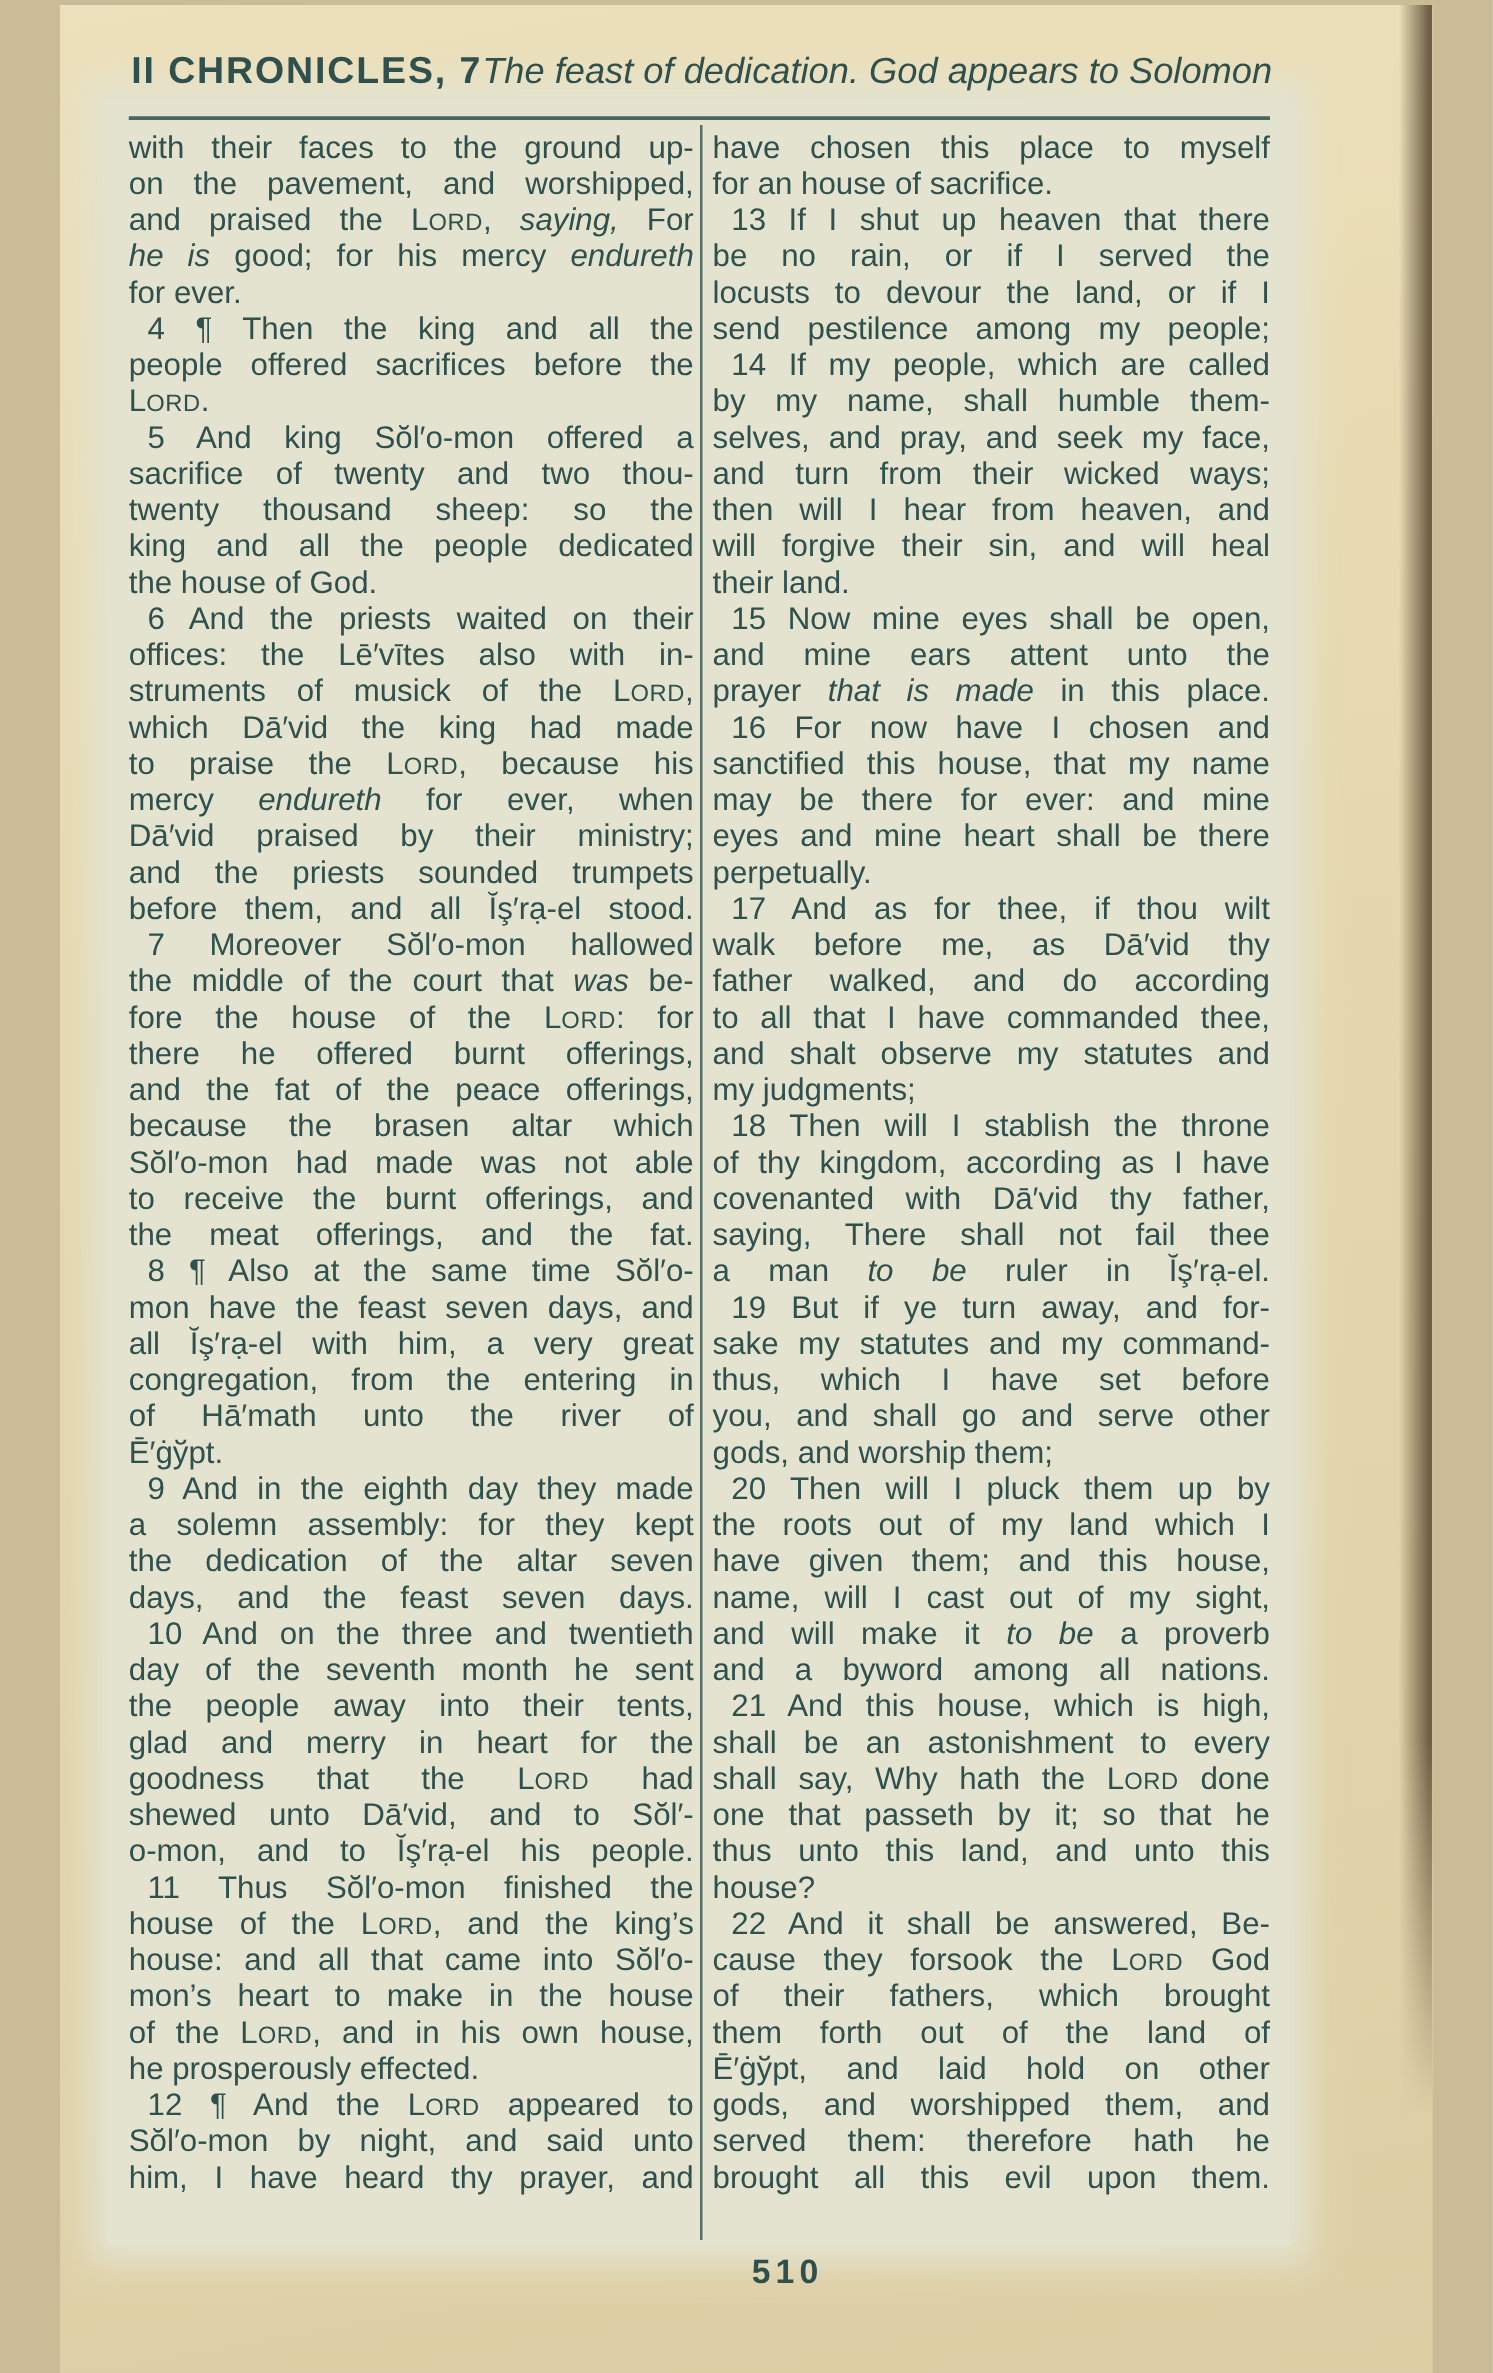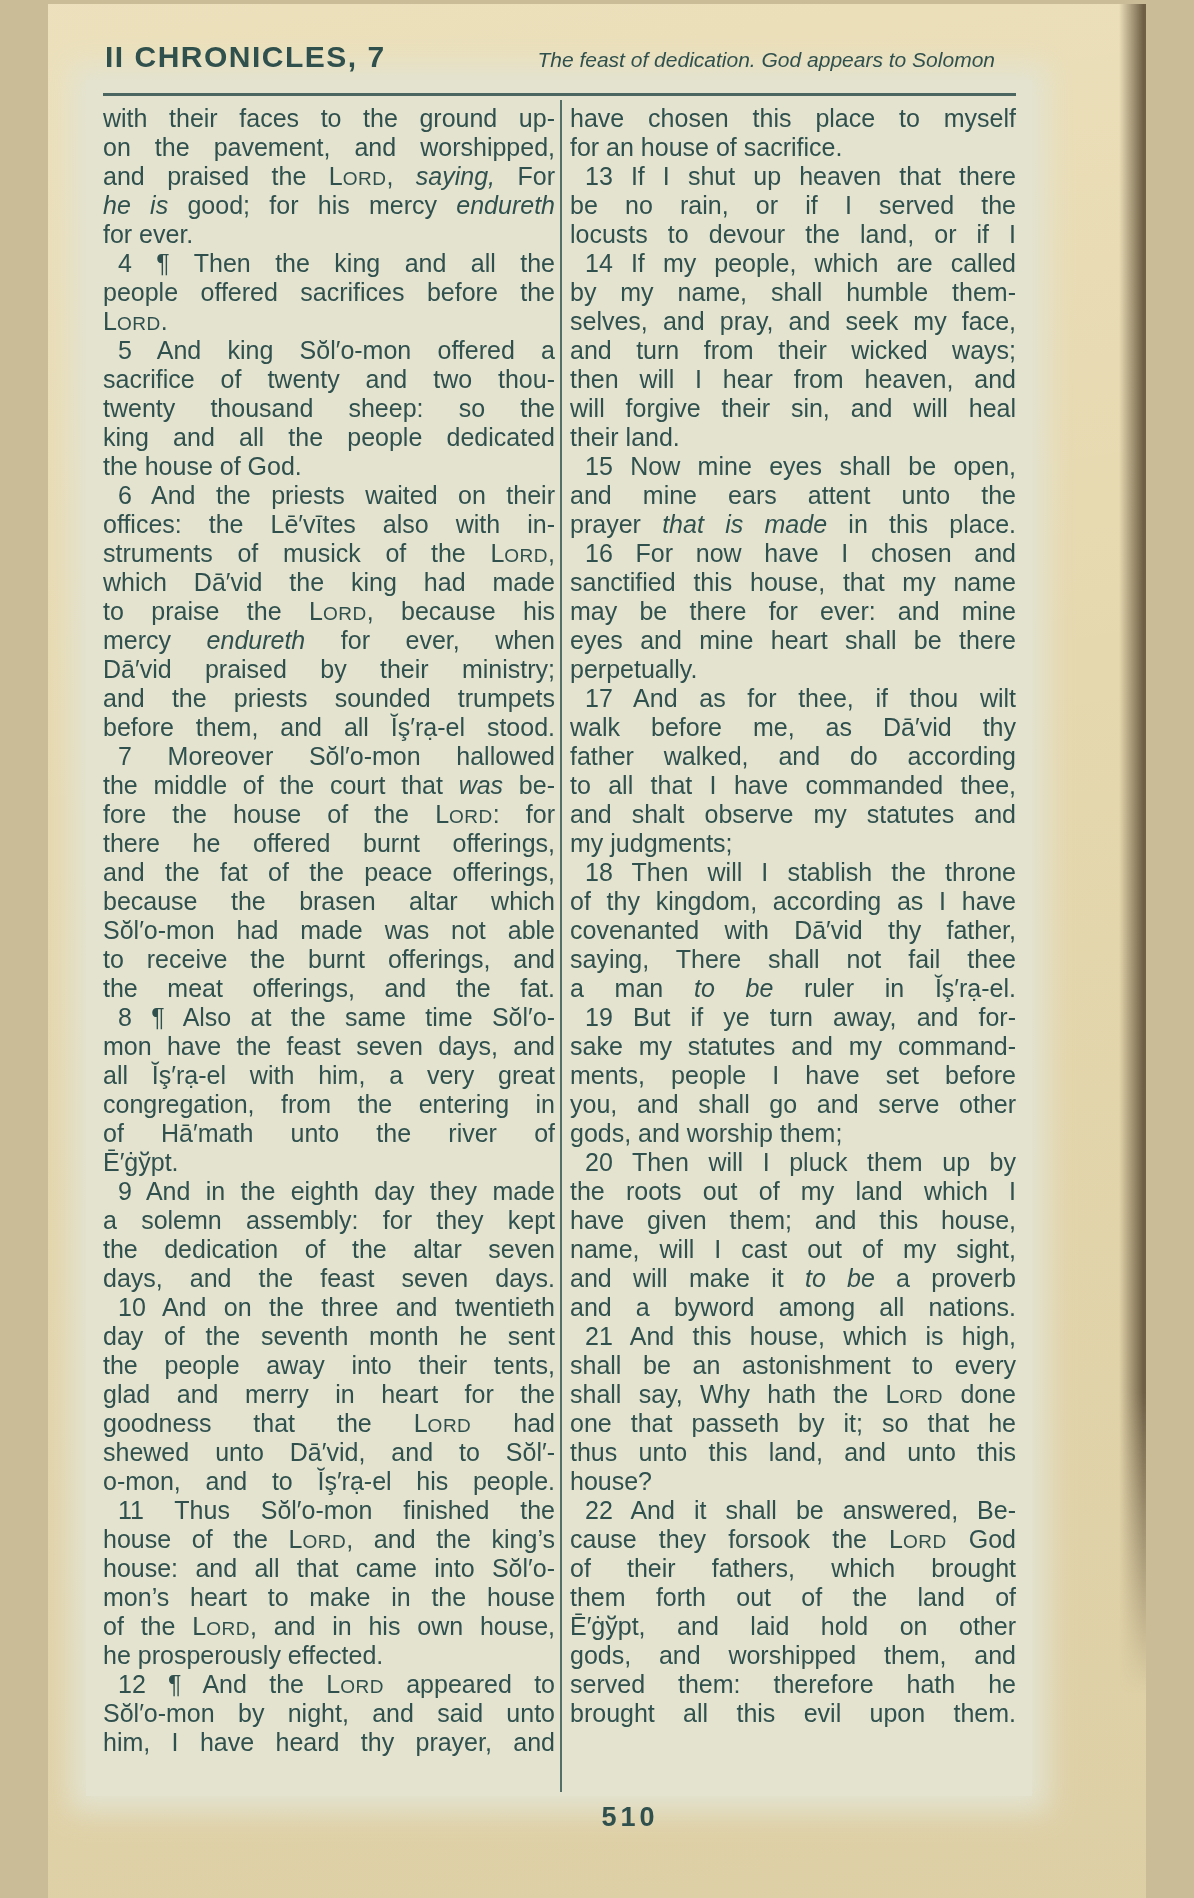--- a/index.html
+++ b/index.html
@@ -43,21 +43,21 @@
     display:flex;justify-content:space-between;align-items:baseline;
   }
   .book-title{
     font-weight:bold;
     font-size:30px;
     letter-spacing:1.5px;
     white-space:nowrap;
   }
   .running-head{
     font-style:italic;
-    font-size:21px;
+    font-size:29px;
     white-space:nowrap;
   }
   .header-rule{
     position:absolute;
     left:55px;top:89px;width:913px;height:3px;
     background:var(--ink);
     opacity:.85;
   }
   .columns{
     position:absolute;
@@ -174,20 +174,21 @@
         <div class="line"><span>Sŏl′o-mon by night, and said unto</span></div>
         <div class="line"><span>him, I have heard thy prayer, and</span></div>
       </div>
     <div class="col-divider"></div>
     <div class="col col-right">
         <div class="line"><span>have chosen this place to myself</span></div>
         <div class="line last"><span>for an house of sacrifice.</span></div>
         <div class="line ind"><span>13 If I shut up heaven that there</span></div>
         <div class="line"><span>be no rain, or if I served the</span></div>
         <div class="line"><span>locusts to devour the land, or if I</span></div>
+        <div class="line"><span>send pestilence among my people;</span></div>
         <div class="line ind"><span>14 If my people, which are called</span></div>
         <div class="line"><span>by my name, shall humble them-</span></div>
         <div class="line"><span>selves, and pray, and seek my face,</span></div>
         <div class="line"><span>and turn from their wicked ways;</span></div>
         <div class="line"><span>then will I hear from heaven, and</span></div>
         <div class="line"><span>will forgive their sin, and will heal</span></div>
         <div class="line last"><span>their land.</span></div>
         <div class="line ind"><span>15 Now mine eyes shall be open,</span></div>
         <div class="line"><span>and mine ears attent unto the</span></div>
         <div class="line"><span>prayer </span><span class="it">that is made</span><span> in this place.</span></div>
@@ -202,21 +203,21 @@
         <div class="line"><span>to all that I have commanded thee,</span></div>
         <div class="line"><span>and shalt observe my statutes and</span></div>
         <div class="line last"><span>my judgments;</span></div>
         <div class="line ind"><span>18 Then will I stablish the throne</span></div>
         <div class="line"><span>of thy kingdom, according as I have</span></div>
         <div class="line"><span>covenanted with Dā′vid thy father,</span></div>
         <div class="line"><span>saying, There shall not fail thee</span></div>
         <div class="line"><span>a man </span><span class="it">to be</span><span> ruler in Ĭş′rạ-el.</span></div>
         <div class="line ind"><span>19 But if ye turn away, and for-</span></div>
         <div class="line"><span>sake my statutes and my command-</span></div>
-        <div class="line"><span>ments, people I have set before</span></div>
+        <div class="line"><span>thus, which I have set before</span></div>
         <div class="line"><span>you, and shall go and serve other</span></div>
         <div class="line last"><span>gods, and worship them;</span></div>
         <div class="line ind"><span>20 Then will I pluck them up by</span></div>
         <div class="line"><span>the roots out of my land which I</span></div>
         <div class="line"><span>have given them; and this house,</span></div>
         <div class="line"><span>name, will I cast out of my sight,</span></div>
         <div class="line"><span>and will make it </span><span class="it">to be</span><span> a proverb</span></div>
         <div class="line"><span>and a byword among all nations.</span></div>
         <div class="line ind"><span>21 And this house, which is high,</span></div>
         <div class="line"><span>shall be an astonishment to every</span></div>

